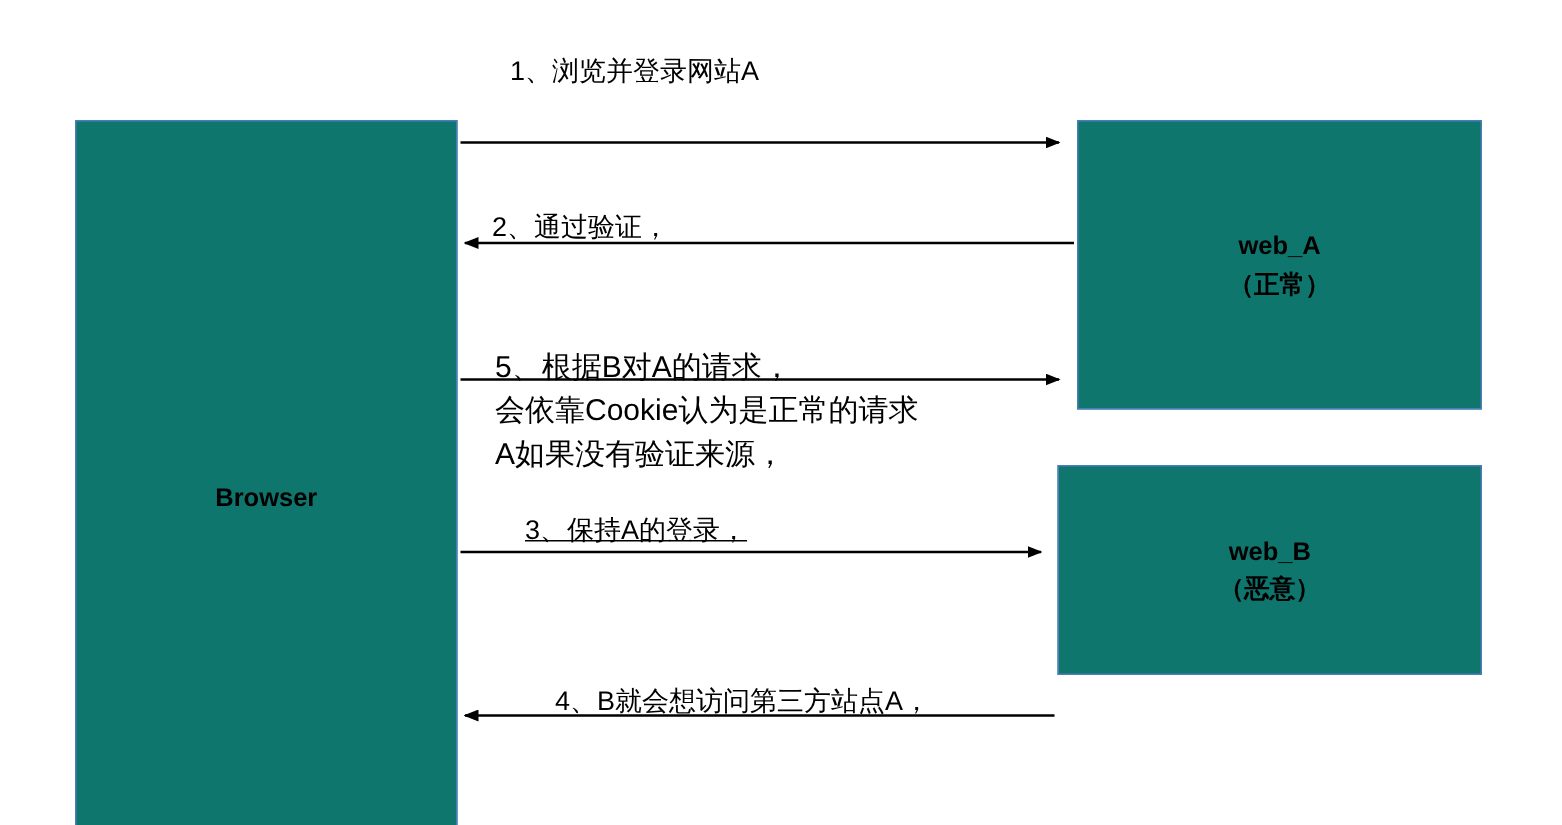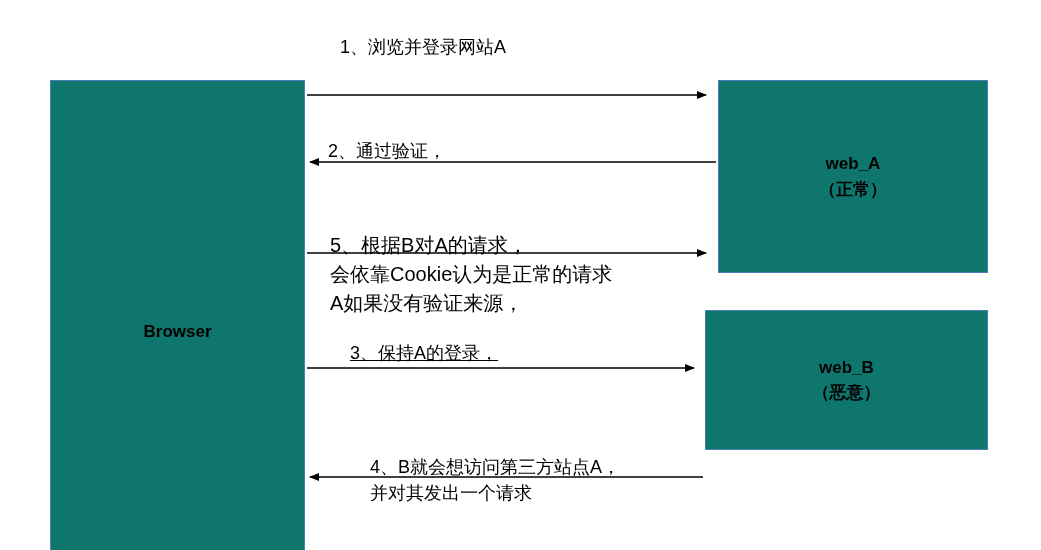--- a/index.html
+++ b/index.html
@@ -138,16 +138,15 @@
     <span class="lbl-line">会依靠Cookie认为是正常的请求</span>
     <span class="lbl-line">A如果没有验证来源，</span>
   </div>
 
   <div class="label l-big" id="label-3">
     <span class="lbl-line">3、保持A的登录，</span>
   </div>
 
   <div class="label l-big" id="label-4">
     <span class="lbl-line">4、B就会想访问第三方站点A，</span>
-    <span class="lbl-line">并对其发出一个请求</span>
   </div>
 
 </div>
 
 </body></html>

